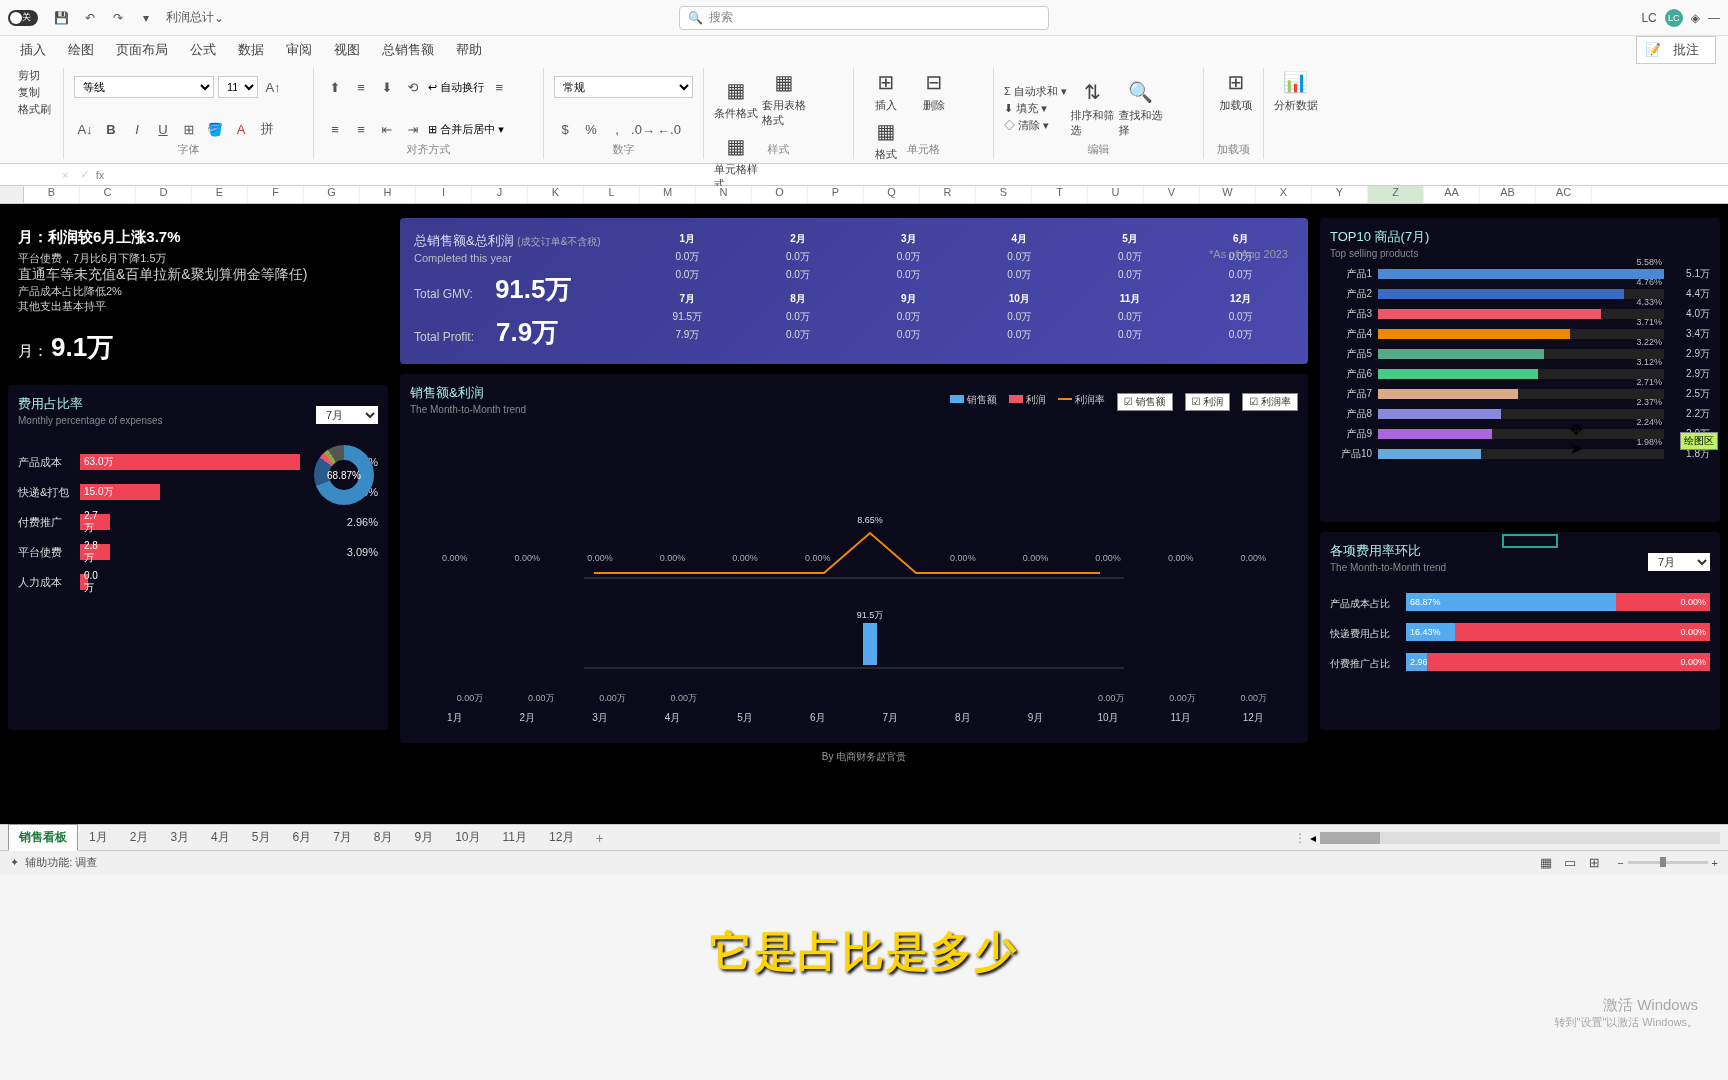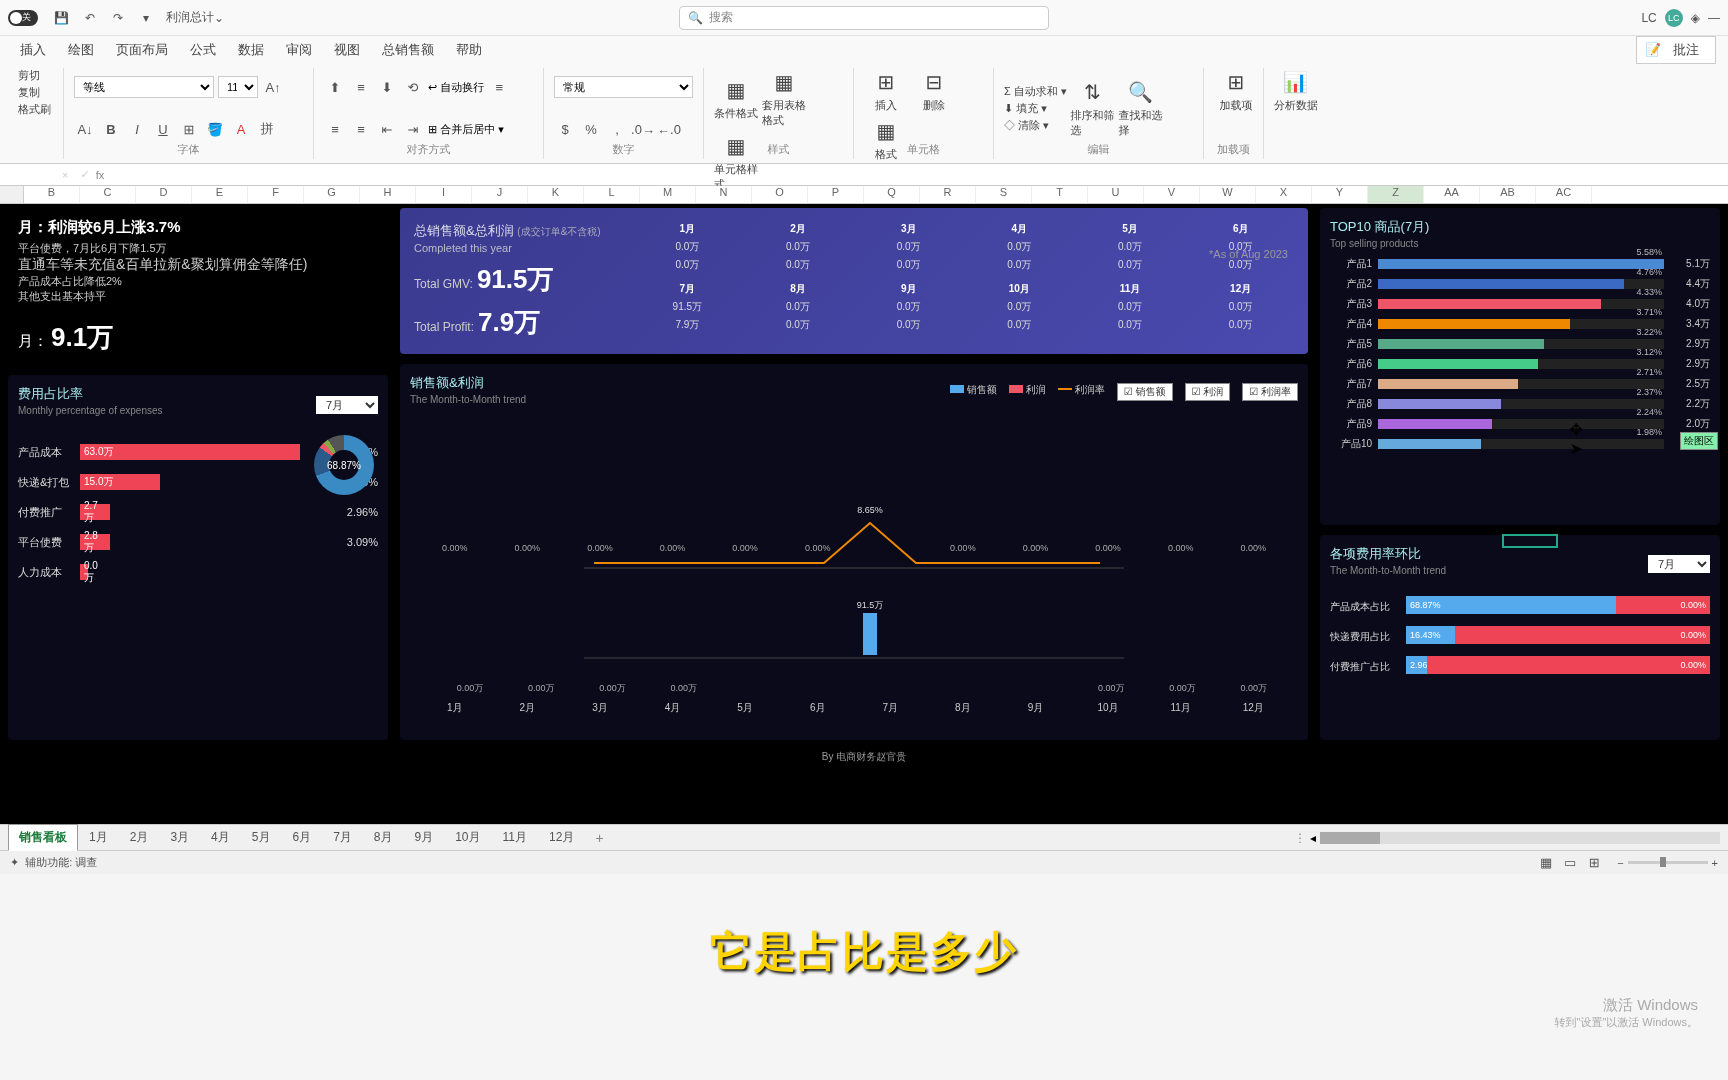--- a/index.html
+++ b/index.html
@@ -32,27 +32,27 @@
 .formula-bar .cell-ref{width:50px;border-right:1px solid #ccc}
 
 .col-headers{height:18px;background:#fff;display:flex;border-bottom:1px solid #ccc;position:relative}
 .col-headers .corner{width:24px;border-right:1px solid #ccc;background:#f0f0f0}
 .col-headers span{flex:0 0 56px;text-align:center;color:#666;font-size:11px;border-right:1px solid #eee}
 .col-headers .sel{background:#d4e8d4}
 
 .dash-wrap{position:relative;background:#000;height:620px;overflow:hidden}
 .dash-title{text-align:center;color:#4dd;font-size:24px;padding:14px 0 4px;letter-spacing:2px}
 .dash-asof{position:absolute;right:440px;top:44px;color:#999;font-size:11px}
-.dash-grid{display:flex;padding:4px 8px;gap:12px;height:540px}
+.dash-grid{display:flex;padding:14px 8px;gap:12px;height:540px}
 .left-col{width:380px;display:flex;flex-direction:column;gap:10px}
 .mid-col{flex:1;display:flex;flex-direction:column;gap:10px}
 .right-col{width:400px;display:flex;flex-direction:column;gap:10px}
 .panel{background:#0a0a1a;border-radius:4px;padding:10px;color:#fff;font-size:11px}
 .highlight{background:linear-gradient(135deg,#3a3a8f,#4a4aaf);padding:14px}
-.kpi-row{display:flex;align-items:baseline;gap:4px;margin-top:8px}
+.kpi-row{display:flex;align-items:baseline;gap:22px;margin-top:8px}
 .kpi-label{color:#ccc;font-size:12px}
 .kpi-val{color:#fff;font-size:26px;font-weight:bold}
 .month-grid{display:grid;grid-template-columns:repeat(6,1fr);gap:4px;font-size:10px;text-align:center}
 .month-grid div{color:#ddd}
 .month-grid .mh{color:#fff;font-weight:bold}
 .section-title{color:#aee;font-size:13px;margin-bottom:2px}
 .section-sub{color:#888;font-size:10px;margin-bottom:8px}
 .bar-row{display:flex;align-items:center;gap:6px;margin:6px 0;font-size:10px}
 .bar-label{width:42px;text-align:right;color:#ccc}
 .bar-track{flex:1;height:10px;background:#222;position:relative}
@@ -89,21 +89,21 @@
 .status-bar .views{margin-left:auto;display:flex;gap:2px}
 .status-bar .zoom{display:flex;align-items:center;gap:4px;margin-left:12px}
 .zoom-track{width:80px;height:3px;background:#ccc;position:relative}
 .zoom-track::after{content:"";position:absolute;width:6px;height:10px;background:#888;left:40%;top:-4px}
 
 .subtitle{position:absolute;bottom:100px;left:50%;transform:translateX(-50%);font-size:42px;color:#ffd400;font-weight:bold;text-shadow:2px 2px 3px #000;z-index:100;letter-spacing:2px}
 
 .watermark{position:absolute;right:30px;bottom:50px;color:#aaa;font-size:15px;text-align:right;line-height:1.4}
 
 .cursor{position:absolute;right:145px;top:420px;font-size:16px;z-index:101}
-.tooltip{position:absolute;right:10px;top:432px;background:#86efac;border:1px solid #888;font-size:10px;padding:1px 3px;z-index:101}
+.tooltip{position:absolute;right:10px;top:432px;background:#bef264;border:1px solid #888;font-size:10px;padding:1px 3px;z-index:101}
 
 .sel-box{position:absolute;right:170px;top:330px;width:56px;height:14px;border:2px solid #2a8;z-index:50}
 </style>
 </head>
 <body>
 
 <div class="title-bar">
   <span class="toggle">关</span>
   <span class="tb-btn">💾</span>
   <span class="tb-btn">↶</span>

